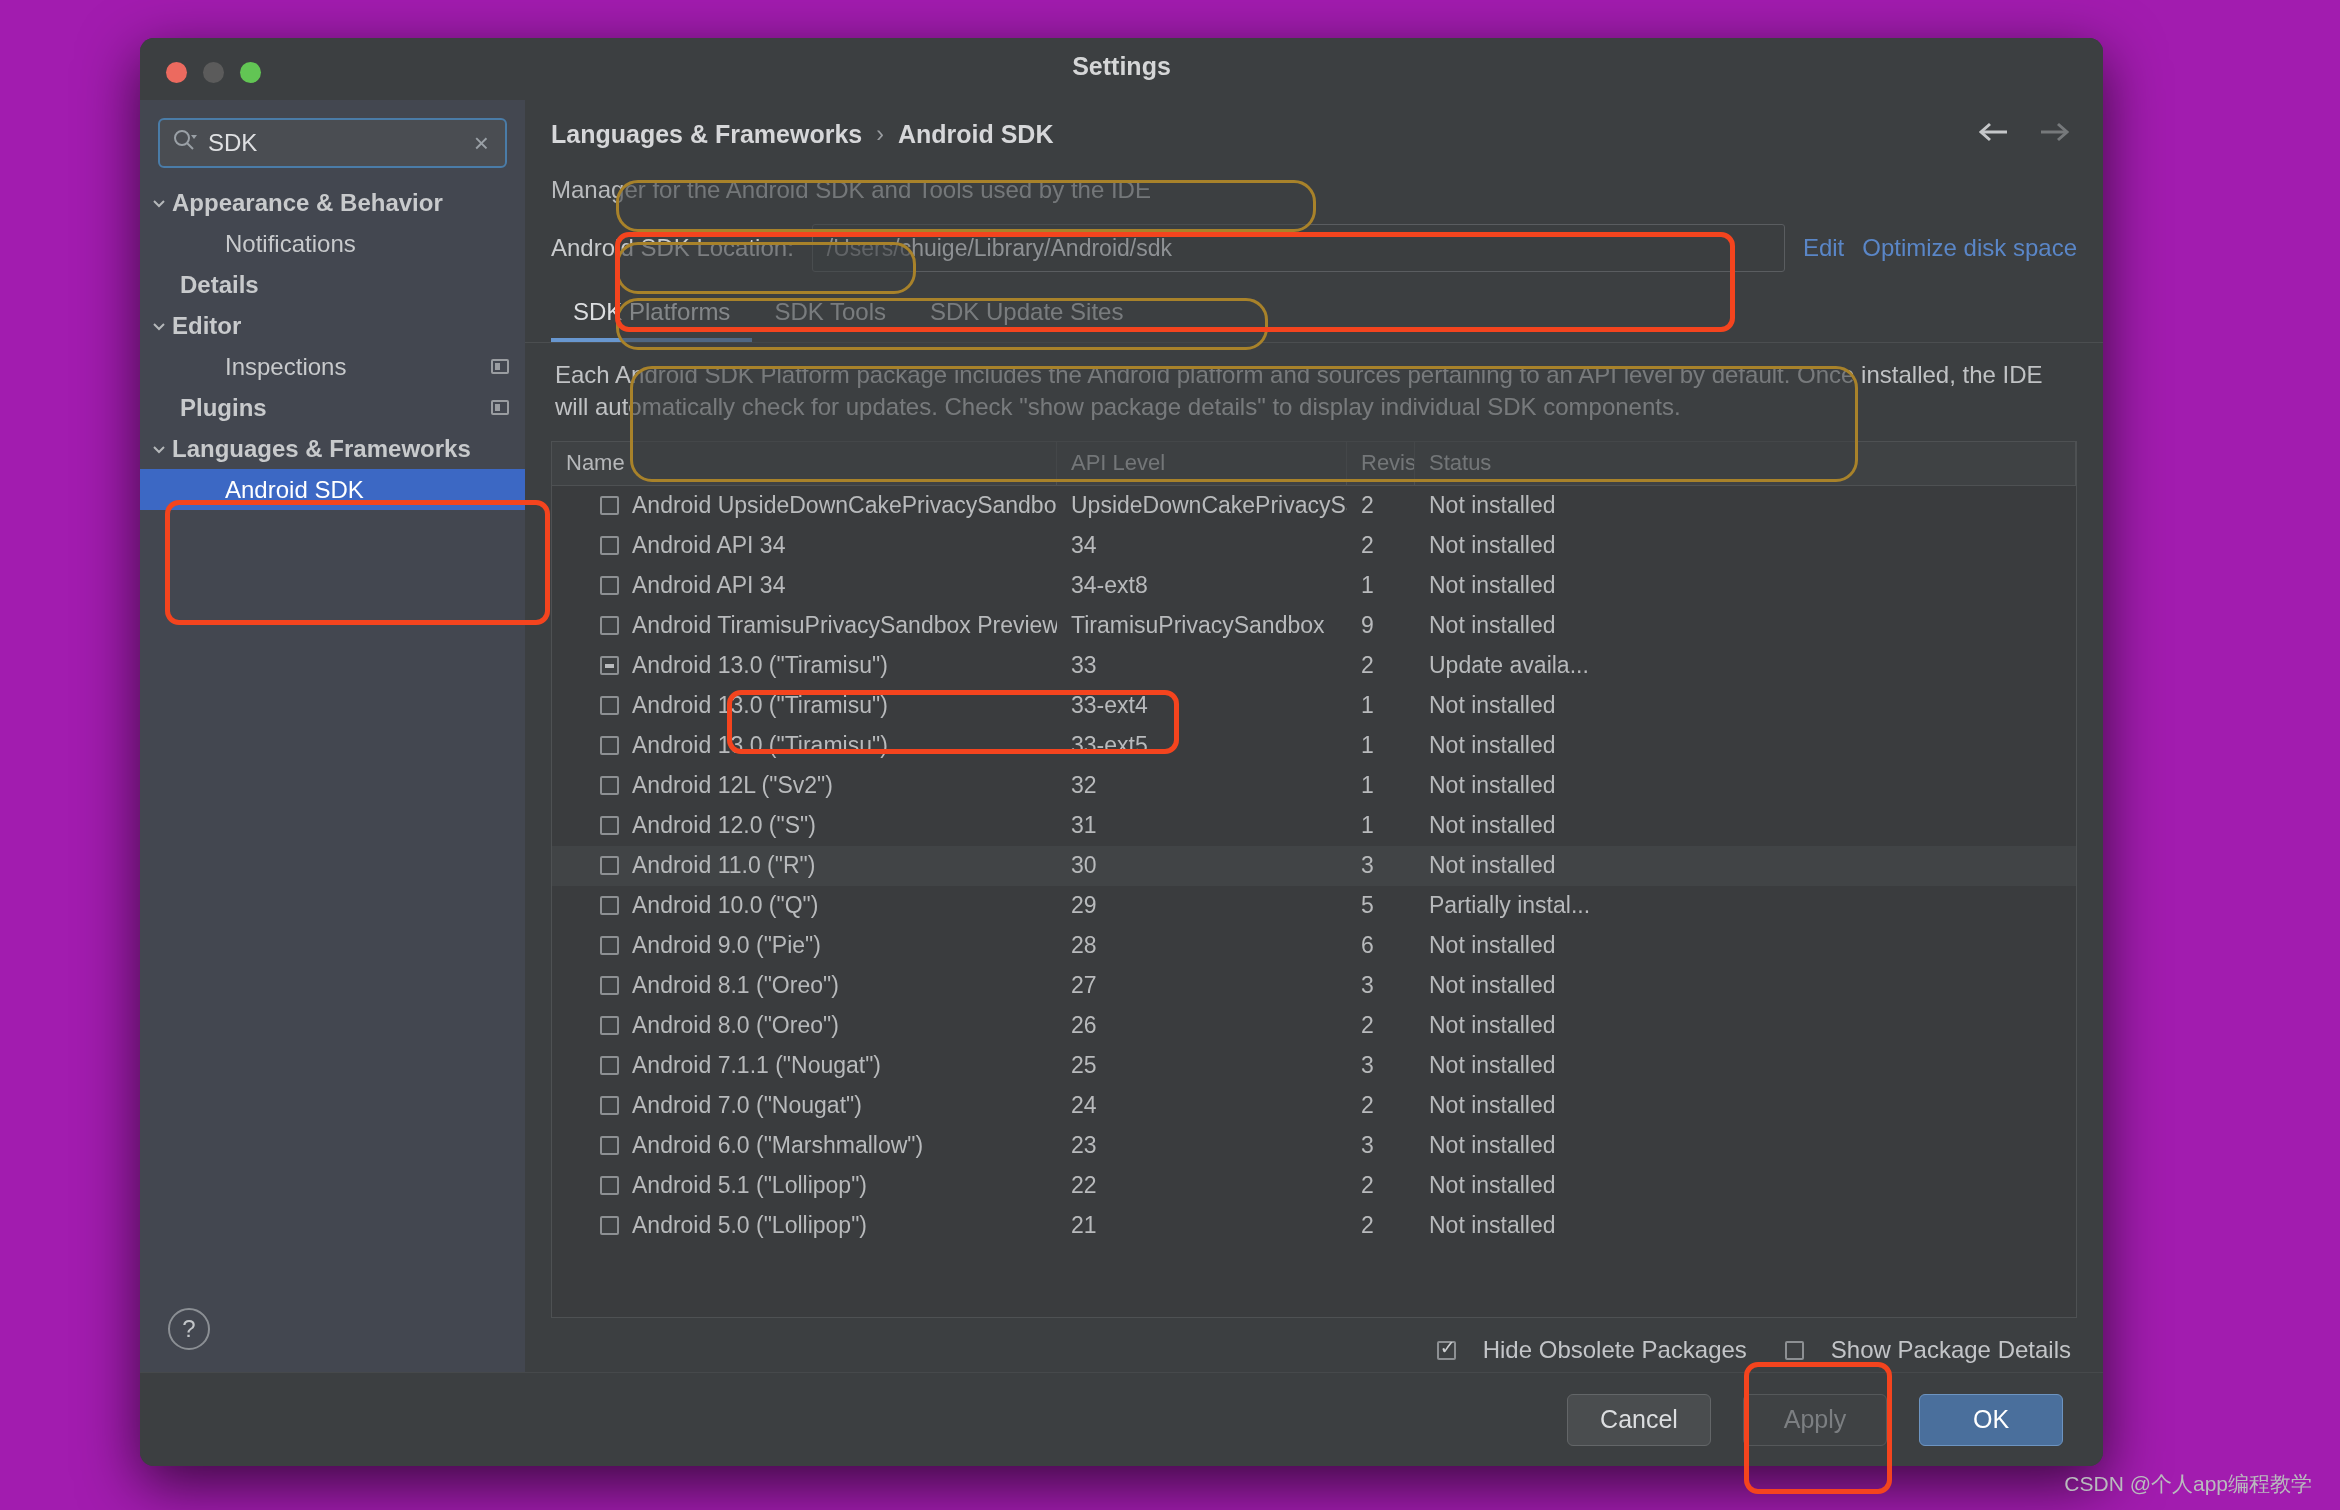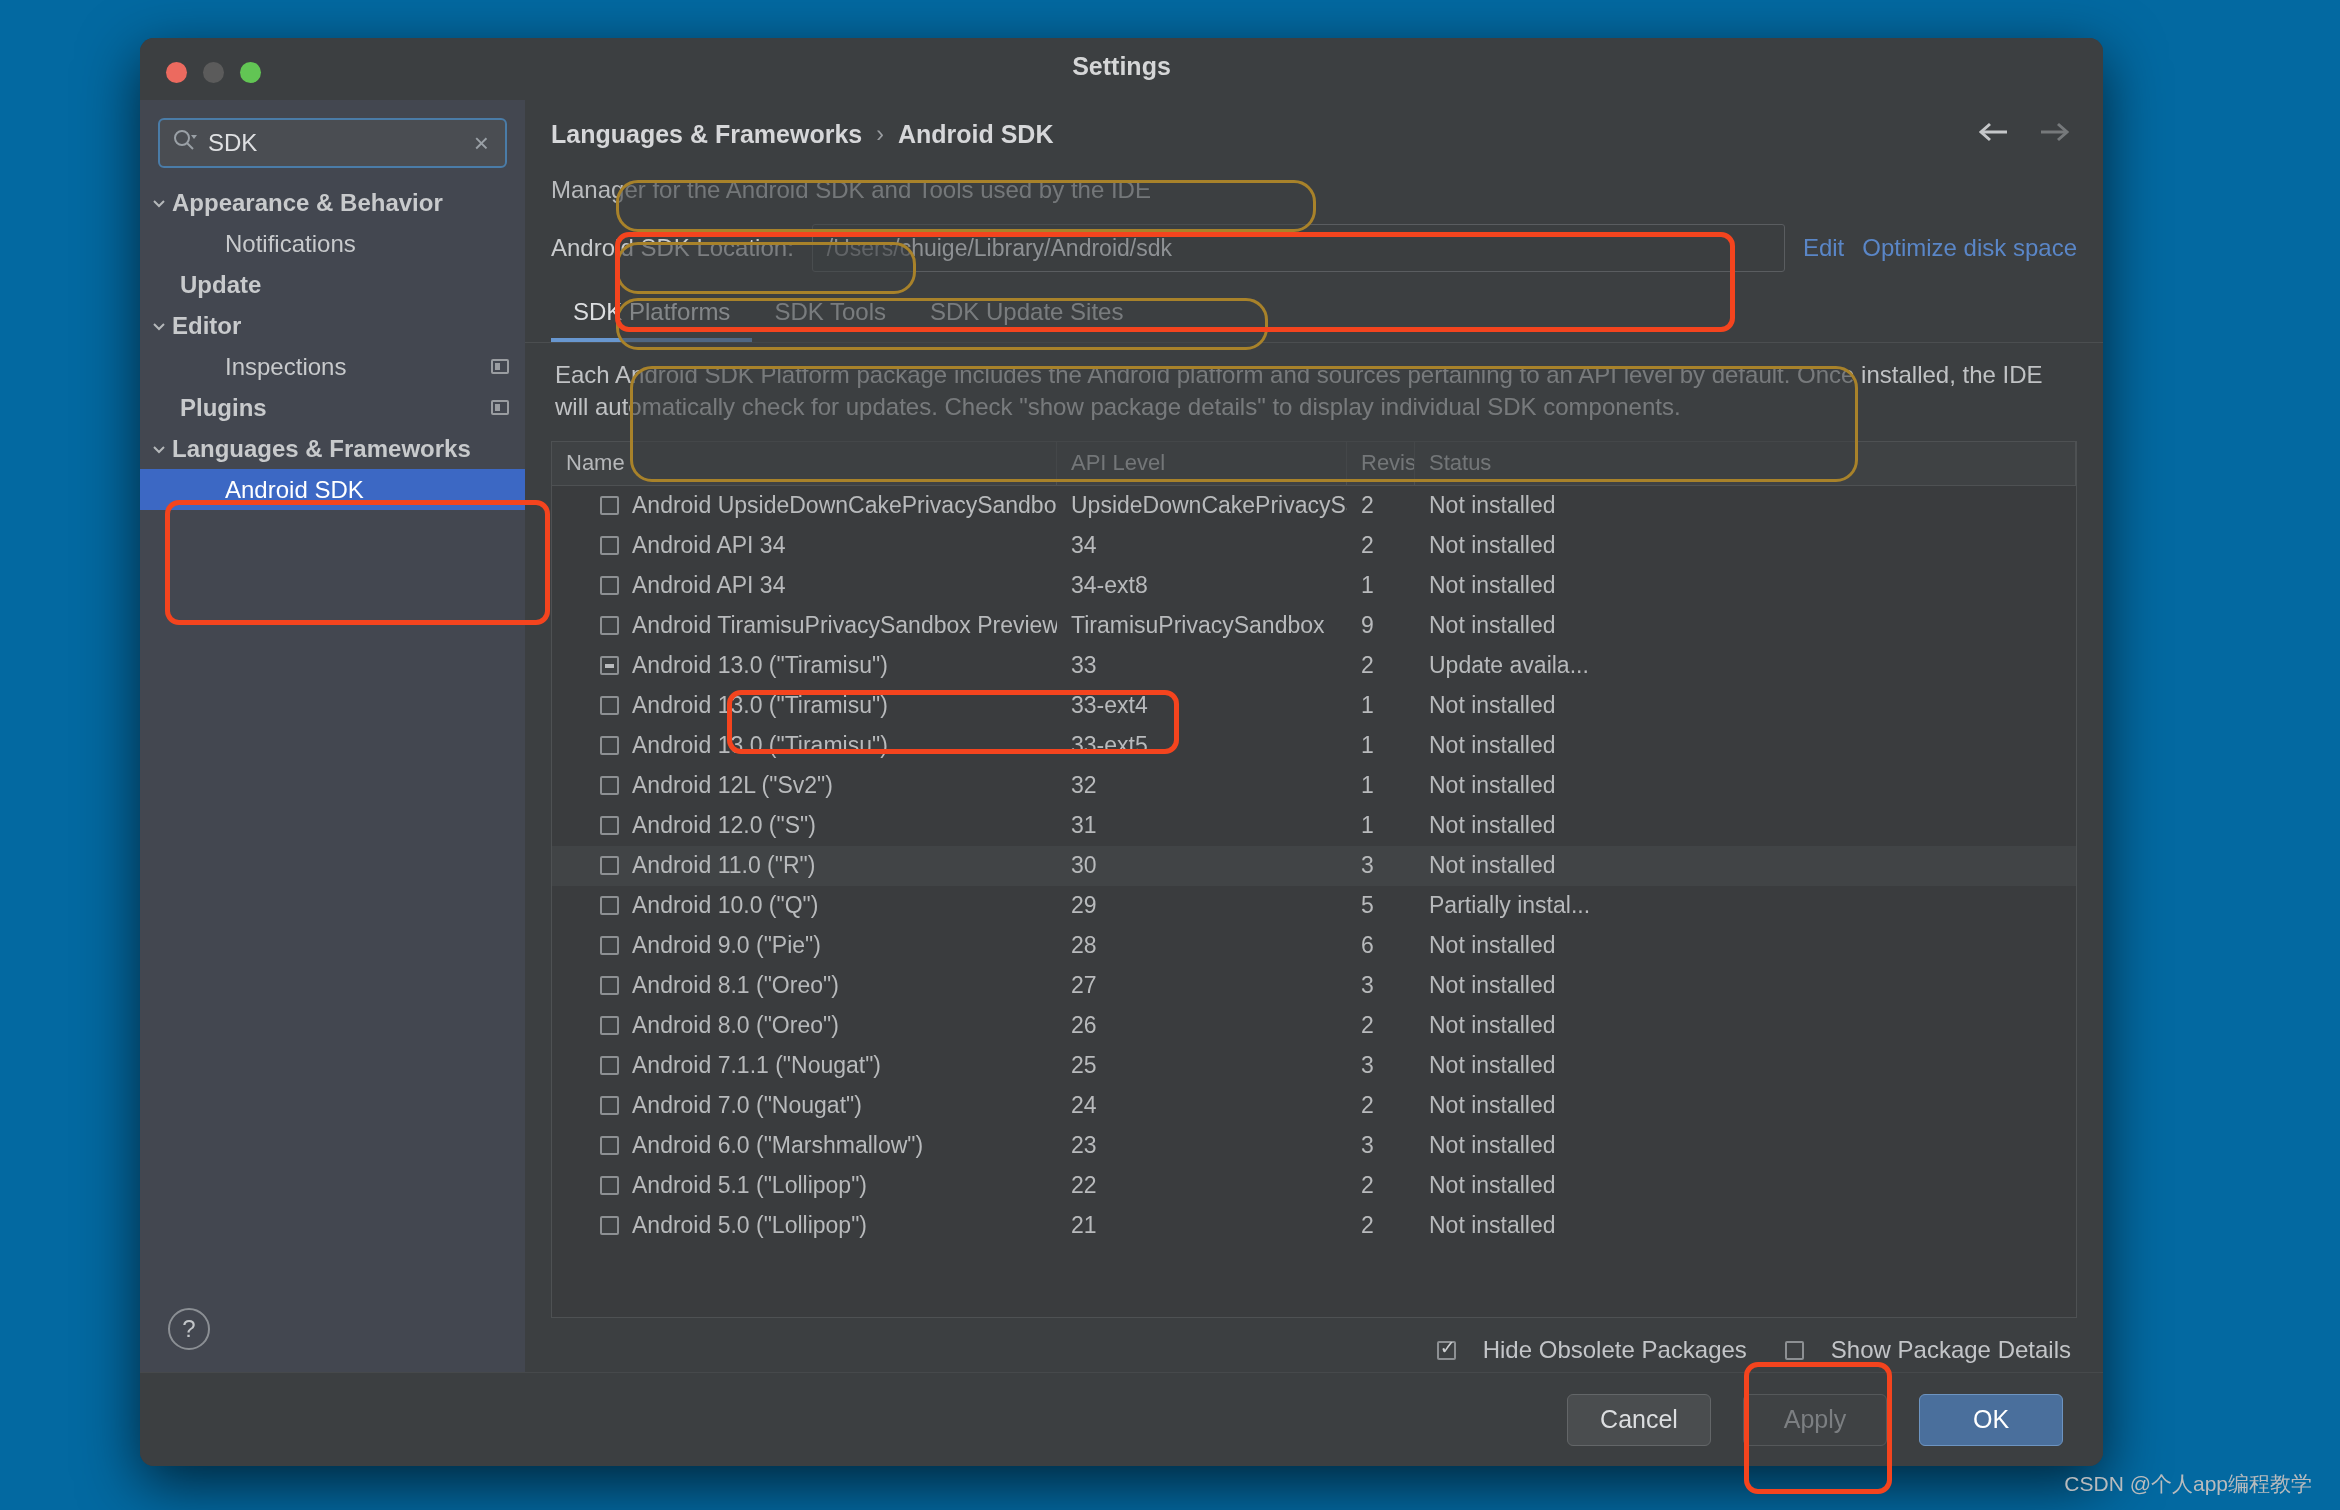--- a/index.html
+++ b/index.html
@@ -7,21 +7,21 @@
     width: 2340px; height: 1510px;
     background: #1b1b1b;
     font-family: "Liberation Sans", sans-serif;
     overflow: hidden;
   }
 
   
   #desktop {
     position: relative;
     width: 2340px; height: 1510px;
-    background: #0369a1;
+    background: #a21caf;
   }
 
   
   #window {
     position: absolute;
     left: 140px; top: 38px;
     width: 1963px; height: 1428px;
     background: #3c3f41;
     border-radius: 14px;
     box-shadow: 0 18px 60px rgba(0,0,0,.65);
@@ -426,21 +426,21 @@
                 </svg>
             </span>
             <span class="lbl">Appearance &amp; Behavior</span>
           </div>
 
           <div class="tree-item level1">
             <span class="lbl">Notifications</span>
           </div>
 
           <div class="tree-item level0 no-twisty">
-            <span class="lbl">Update</span>
+            <span class="lbl">Details</span>
           </div>
 
           <div class="tree-item level0">
             <span class="twisty">
               <svg width="16" height="16" viewBox="0 0 16 16">
                   <polyline points="3,6 8,11 13,6" fill="none" stroke="#b5b8ba" stroke-width="2"></polyline>
                 </svg>
             </span>
             <span class="lbl">Editor</span>
           </div>

